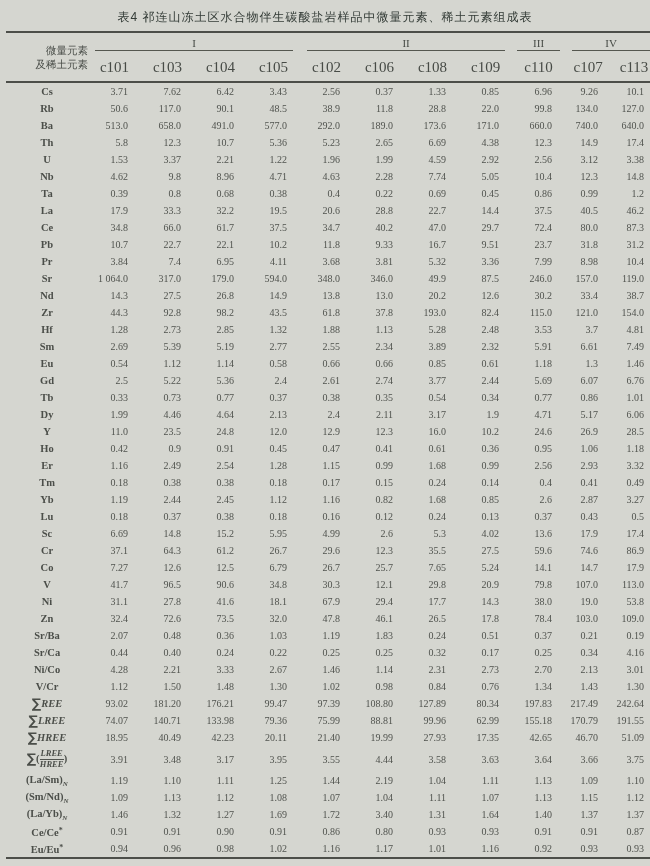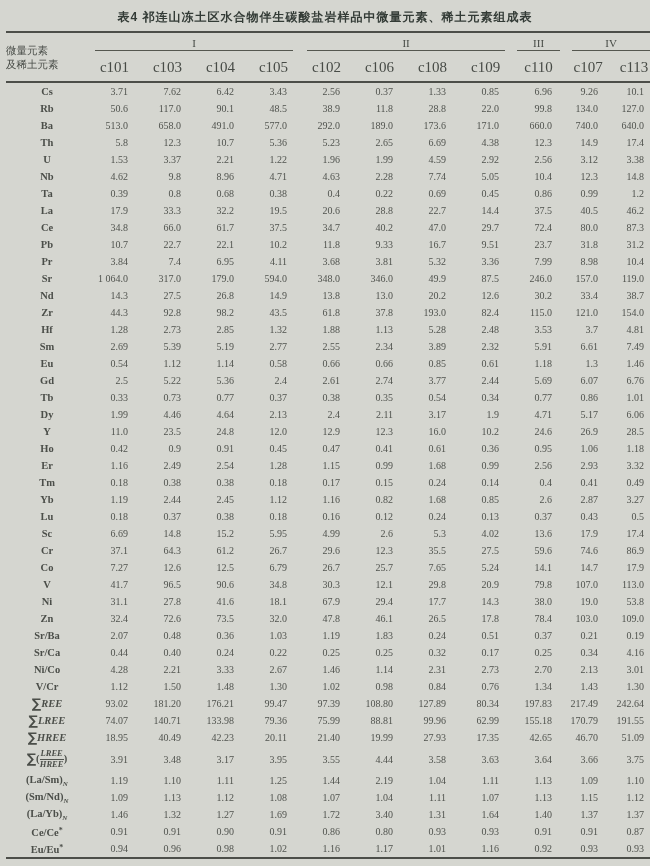--- a/index.html
+++ b/index.html
@@ -4,33 +4,33 @@
 <style>
   html,body{margin:0;padding:0;}
   body{
     width:650px;height:866px;position:relative;overflow:hidden;
     background:#d5d6d0;
     font-family:"Liberation Sans",sans-serif;
     color:#3c423e;
     -webkit-font-smoothing:antialiased;
   }
   .page-title{
-    text-align:center;font-weight:bold;font-size:12px;letter-spacing:1px;
+    text-align:center;font-weight:normal;font-size:12px;letter-spacing:1px;
     padding-top:9px;color:#333b36;
   }
   table.data-grid{
     border-collapse:collapse;table-layout:fixed;
     width:640px;margin:5px 4px 0 6px;
   }
   table.data-grid col.c-label{width:82px;}
   table.data-grid col.c-wide{width:53px;}
   table.data-grid col.c-narrow{width:46px;}
   thead{border-top:2px solid #4c4e49;border-bottom:2px solid #4c4e49;}
   thead th{font-weight:normal;padding:0;color:#474b46;}
-  th.corner{font-size:10.5px;line-height:1.35;text-align:left;padding:10px 0;}
+  th.corner{font-size:10.5px;line-height:1.35;text-align:right;padding:10px 0;}
   .grp-label{
     font-family:"Liberation Serif",serif;font-size:11px;
     border-bottom:1px solid #55574f;margin:0 7px;padding:1px 0 1px 0;
   }
   .grp-3 .grp-label{margin:1px 5px;}
   th.sample-id{
     font-family:"Liberation Serif",serif;font-size:15px;
     text-align:center;padding:2px 0 3px 0;
   }
   tbody{border-bottom:2px solid #4c4e49;}

